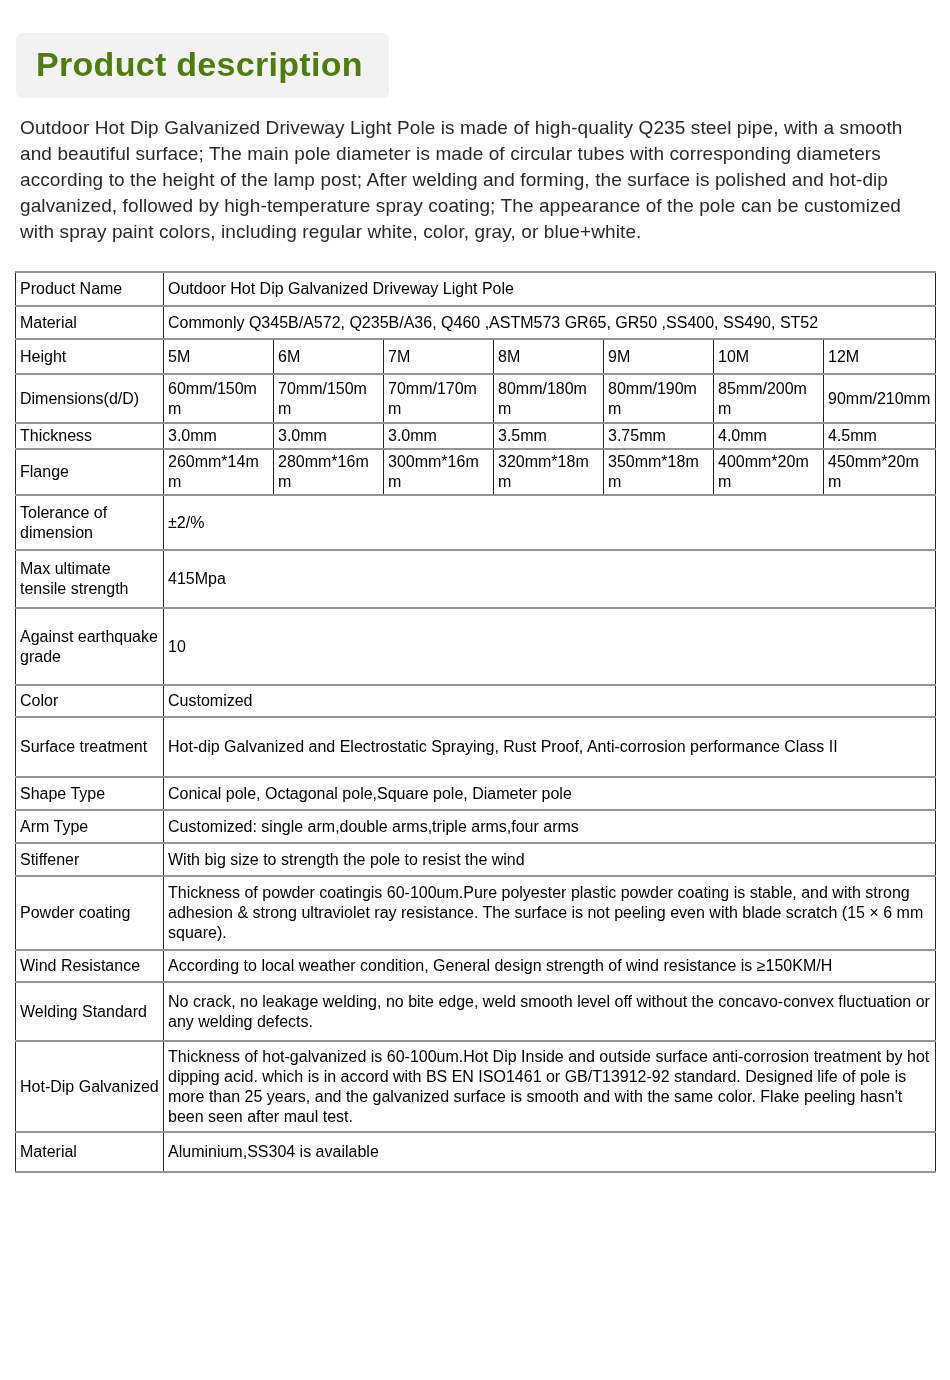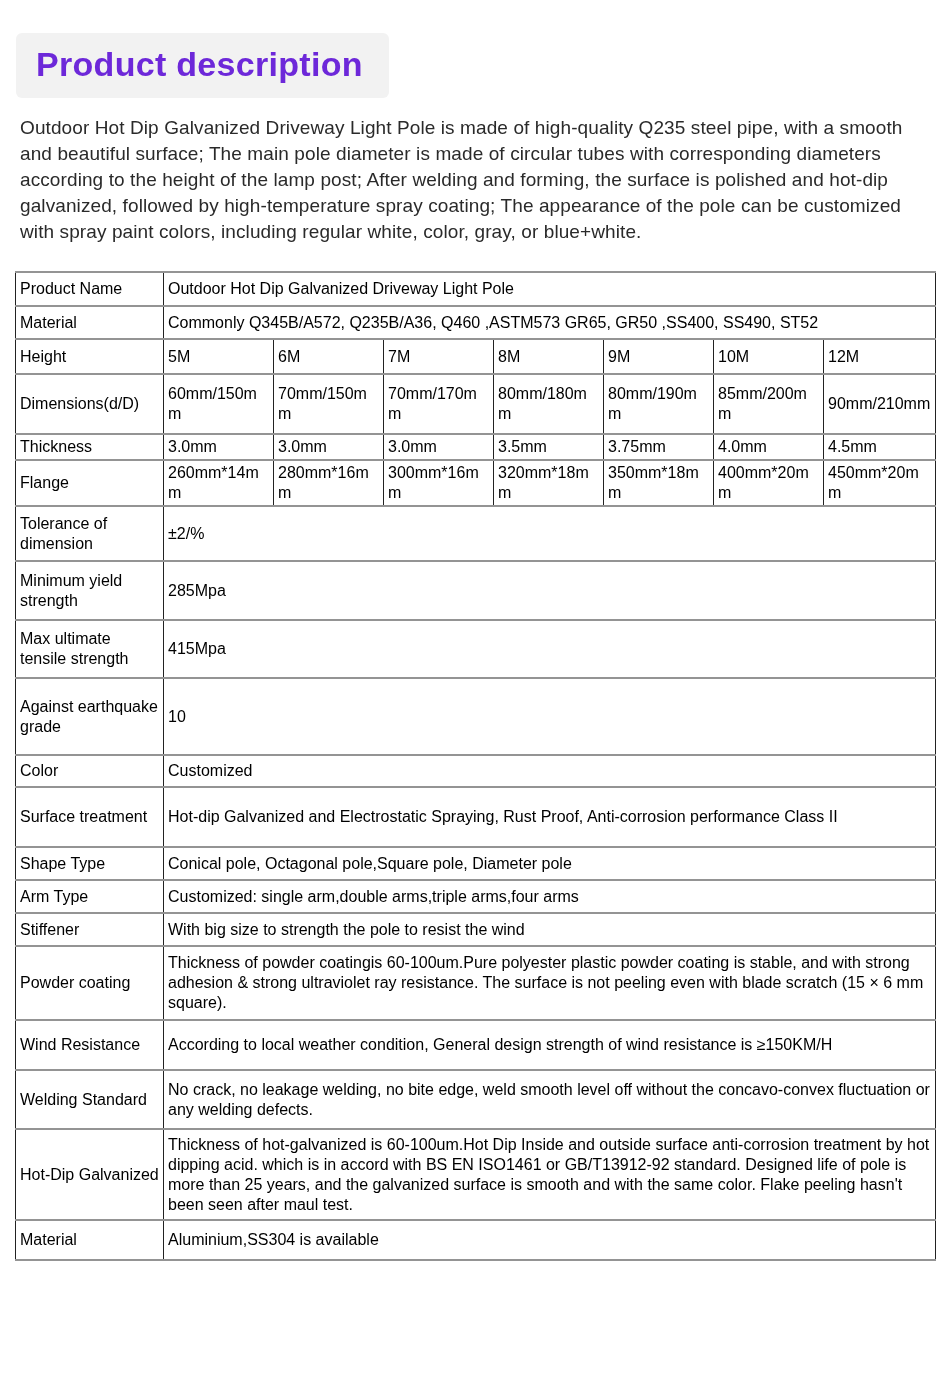--- a/index.html
+++ b/index.html
@@ -22,21 +22,21 @@
     background: #f2f2f2;
     border-radius: 6px;
     padding: 12px 26px 14px 20px;
     min-width: 330px;
     box-sizing: border-box;
   }
   .heading-box h1 {
     margin: 0;
     font-size: 34px;
     font-weight: 700;
-    color: #6d28d9;
+    color: #4d7c0f;
     letter-spacing: 0.3px;
   }
   .description {
     margin: 17px 22px 26px 20px;
     font-size: 19px;
     line-height: 1.37;
     color: #2a2a2a;
     letter-spacing: 0.1px;
   }
   table.spec-table {
@@ -103,21 +103,21 @@
         <td class="label-cell">Height</td>
         <td class="val7">5M</td>
         <td class="val7">6M</td>
         <td class="val7">7M</td>
         <td class="val7">8M</td>
         <td class="val7">9M</td>
         <td class="val7">10M</td>
         <td class="val7">12M</td>
       </tr>
 
-      <tr style="height:60px">
+      <tr style="height:49px">
         <td class="label-cell">Dimensions(d/D)</td>
         <td class="val7">60mm/150mm</td>
         <td class="val7">70mm/150mm</td>
         <td class="val7">70mm/170mm</td>
         <td class="val7">80mm/180mm</td>
         <td class="val7">80mm/190mm</td>
         <td class="val7">85mm/200mm</td>
         <td class="val7">90mm/210mm</td>
       </tr>
 
@@ -141,24 +141,20 @@
         <td class="val7">350mm*18mm</td>
         <td class="val7">400mm*20mm</td>
         <td class="val7">450mm*20mm</td>
       </tr>
 
       <tr style="height:55px">
         <td class="label-cell">Tolerance of dimension</td>
         <td colspan="7">±2/%</td>
       </tr>
 
-      <tr style="height:59px">
-        <td class="label-cell">Minimum yield strength</td>
-        <td colspan="7">285Mpa</td>
-      </tr>
 
       <tr style="height:58px">
         <td class="label-cell">Max ultimate tensile strength</td>
         <td colspan="7">415Mpa</td>
       </tr>
 
 
       <tr style="height:77px">
         <td class="label-cell">Against earthquake grade</td>
         <td colspan="7">10</td>
@@ -187,21 +183,21 @@
       <tr style="height:33px">
         <td class="label-cell">Stiffener</td>
         <td colspan="7">With big size to strength the pole to resist the wind</td>
       </tr>
 
       <tr style="height:74px">
         <td class="label-cell">Powder coating</td>
         <td colspan="7">Thickness of powder coatingis 60-100um.Pure polyester plastic powder coating is stable, and with strong adhesion &amp; strong ultraviolet ray resistance. The surface is not peeling even with blade scratch (15 × 6 mm square).</td>
       </tr>
 
-      <tr style="height:50px">
+      <tr style="height:32px">
         <td class="label-cell">Wind Resistance</td>
         <td colspan="7">According to local weather condition, General design strength of wind resistance is ≥150KM/H</td>
       </tr>
 
       <tr style="height:59px">
         <td class="label-cell">Welding Standard</td>
         <td colspan="7">No crack, no leakage welding, no bite edge, weld smooth level off without the concavo-convex fluctuation or any welding defects.</td>
       </tr>
 
       <tr style="height:91px">

